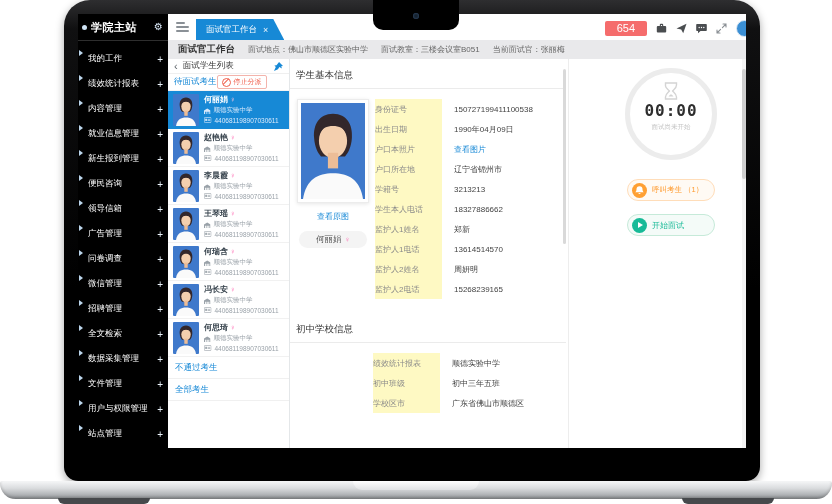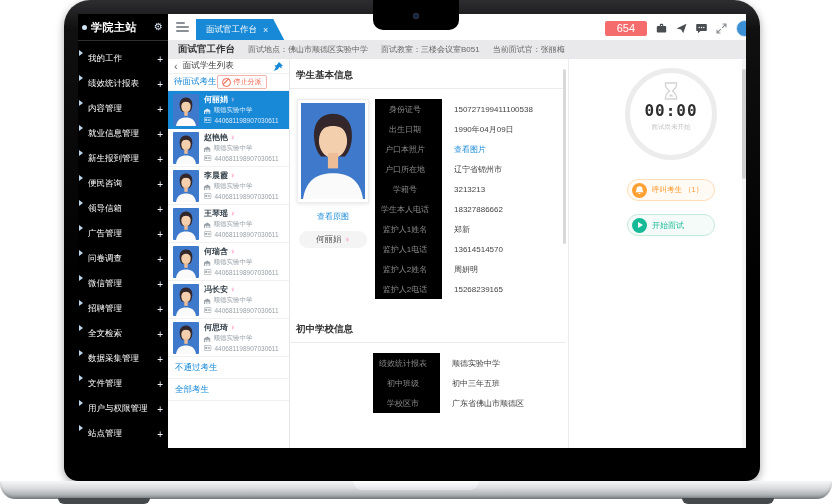--- a/index.html
+++ b/index.html
@@ -88,32 +88,32 @@
   .cc-line svg{flex:none}
   .selected .cc-name{color:#fff}
   .selected .cc-line{color:#d9e9fb}
   .female{color:#ff6eb4;font-size:7.5px;line-height:1}
   .selected .female{color:#ffc6e0}
   .cand-links div{height:21px;line-height:21px;padding:0 7px;font-size:8.5px;color:#1789d6;
                   border-bottom:1px solid #f0f0f0;cursor:pointer}
 
   
   .detail{position:absolute;left:212px;top:45px;width:276px;height:389px;background:#fff;overflow:hidden}
-  .sec-title{font-size:9.5px;font-weight:bold;color:#333;padding:10px 8px 0 6px}
+  .sec-title{font-size:9.5px;font-weight:normal;color:#333;padding:10px 8px 0 6px}
   .sec-hr{border:none;border-top:1px solid #ebebeb;margin:6px 0 0 0}
   .d-body{display:flex;align-items:flex-start;padding:10px 0 0 2px}
   .photo-col{width:82px;flex:none;text-align:center}
   .big-photo{width:64px;height:96px;margin:0 auto;background:#fff;border:1px solid #ececec;
              box-shadow:0 1px 4px rgba(0,0,0,.10);padding:3px}
   .view-orig{font-size:8px;color:#1789d6;margin-top:8px;cursor:pointer}
   .name-pill{margin:9px auto 0;width:68px;height:17px;border-radius:9px;background:#f4f4f4;
              font-size:8.5px;color:#555;display:flex;align-items:center;justify-content:center;gap:3px}
   .ftable{border-collapse:collapse;margin-left:1px}
   .ftable td{height:20px;font-size:8px;vertical-align:middle;padding:0}
-  .ftable .fl{width:60px;background:#000000;color:#8a8a8a;text-align:center;padding-right:7px}
+  .ftable .fl{width:60px;background:#fef9c3;color:#8a8a8a;text-align:left;padding-right:7px}
   .ftable .fv{padding-left:12px;color:#444;white-space:nowrap}
   .ftable .fv.link{color:#1789d6;cursor:pointer}
   .sec2{margin-top:14px}
   .school-table{margin:10px 0 0 1px}
 
   
   .interview{position:absolute;left:490px;top:45px;width:175px;height:389px;background:#fff;
              border-left:1px solid #ededed}
   .timer-circle{position:absolute;left:56px;top:9px;width:92px;height:92px;border:5px solid #ececec;
                 border-radius:50%;box-sizing:border-box;text-align:center}

